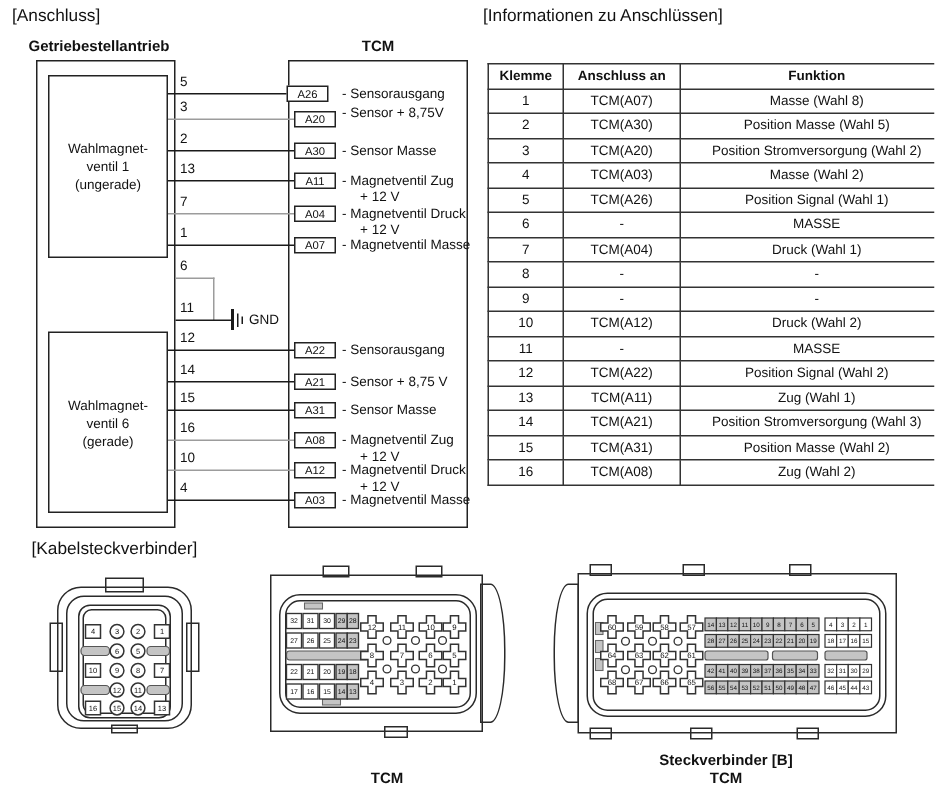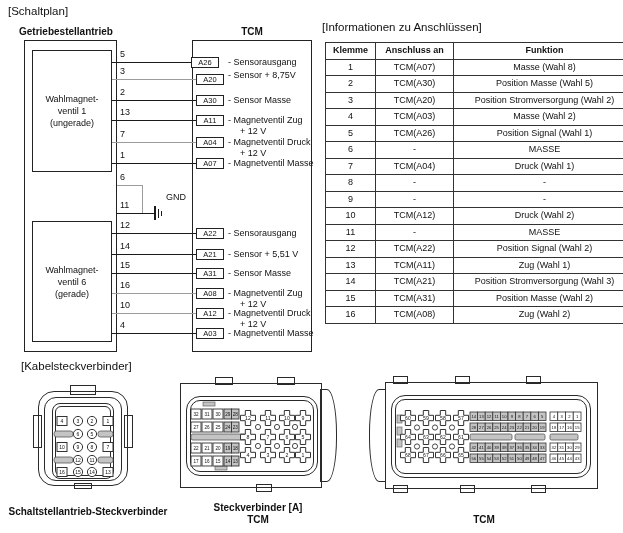--- a/index.html
+++ b/index.html
@@ -30,21 +30,21 @@
   .flangeL{border-radius:10px 0 0 10px/44px 0 0 44px}
   .clabel{font-size:10px;font-weight:bold;text-align:center;white-space:nowrap}
   svg{overflow:visible}
   svg text{font-family:"Liberation Sans",sans-serif;fill:#111}
 </style>
 </head>
 <body>
 
 <div class="page" id="page">
 
-  <div class="title abs" style="left:8px;top:5px">[Schaltplan]</div>
+  <div class="title abs" style="left:8px;top:5px">[Anschluss]</div>
   <div class="b abs" style="left:19px;top:26px">Getriebestellantrieb</div>
 
   <div class="box abs" style="left:24px;top:40px;width:93px;height:312px"></div>
 
   <div class="box valvebox abs" style="left:32px;top:50px;width:80px;height:122px">
     <div>Wahlmagnet-</div>
     <div>ventil 1</div>
     <div>(ungerade)</div>
   </div>
 
@@ -58,23 +58,23 @@
   <div class="box abs" style="left:192px;top:40px;width:120px;height:312px"></div>
 
   <div class="hline gray abs" style="left:117px;top:185px;width:26px"></div>
   <div class="vline gray abs" style="left:142px;top:185px;height:29px"></div>
   <div class="hline abs" style="left:117px;top:213px;width:37px"></div>
   <div class="wnum abs" style="left:120px;top:172px">6</div>
   <div class="wnum abs" style="left:120px;top:200px">11</div>
   <div class="vline abs" style="left:154px;top:206px;height:14px;width:1.6px"></div>
   <div class="vline abs" style="left:158px;top:209px;height:9px"></div>
   <div class="vline abs" style="left:161px;top:211px;height:5px"></div>
-  <div class="wlabel abs" style="left:166px;top:192px">GND</div>
-
-  <div class="title abs" style="left:322px;top:21px">[Informationen zu Anschlüssen]</div>
+  <div class="wlabel abs" style="left:166px;top:208px">GND</div>
+
+  <div class="title abs" style="left:322px;top:5px">[Informationen zu Anschlüssen]</div>
   <table class="info abs" style="left:325px;top:42px">
     <colgroup>
         <col style="width:50px">
         <col style="width:78px">
         <col>
       </colgroup>
     <thead>
         <tr id="info-head">
           <th>Klemme</th>
           <th>Anschluss an</th>
@@ -206,21 +206,20 @@
       <text x="40" y="58.8" text-anchor="middle" font-size="5">11</text>
       <rect x="5" y="64.5" width="10" height="9" fill="#fff" stroke="#333" stroke-width="1"></rect>
       <text x="10" y="70.8" text-anchor="middle" font-size="5">16</text>
       <circle cx="26" cy="69" r="4.6" fill="#fff" stroke="#333" stroke-width="1"></circle>
       <text x="26" y="70.8" text-anchor="middle" font-size="5">15</text>
       <circle cx="40" cy="69" r="4.6" fill="#fff" stroke="#333" stroke-width="1"></circle>
       <text x="40" y="70.8" text-anchor="middle" font-size="5">14</text>
       <rect x="51" y="64.5" width="10" height="9" fill="#fff" stroke="#333" stroke-width="1"></rect>
       <text x="56" y="70.8" text-anchor="middle" font-size="5">13</text>
     </svg>
-  <div class="clabel abs" style="left:0px;top:506px;width:176px">Schaltstellantrieb-Steckverbinder</div>
 
   <div class="solid flangeR abs" style="left:320px;top:389px;width:17px;height:93px"></div>
   <div class="solid abs" style="left:215px;top:377px;width:18px;height:8px"></div>
   <div class="solid abs" style="left:277px;top:377px;width:18px;height:8px"></div>
   <div class="solid abs" style="left:256px;top:484px;width:16px;height:8px"></div>
   <div class="shell abs" style="left:180px;top:383px;width:142px;height:105px"></div>
   <div class="shell r14 abs" style="left:186px;top:396px;width:132px;height:80px"></div>
   <div class="shell r10 abs" style="left:190px;top:400px;width:124px;height:72px"></div>
   <svg id="svg-ca" class="abs" style="left:190px;top:400px" width="124" height="72" viewBox="0 0 124 72">
       <rect x="13" y="2" width="12" height="4" fill="#c4c4c4" stroke="#666" stroke-width="0.7"></rect>
@@ -290,21 +289,20 @@
       <text x="97" y="56.872" text-anchor="middle" font-size="5.2">2</text>
       <path d="M110.3,47.5 h5.4 v4.8 h4.8 v5.4 h-4.8 v4.8 h-5.4 v-4.8 h-4.8 v-5.4 h4.8 Z" fill="#fff" stroke="#333" stroke-width="1"></path>
       <text x="113" y="56.872" text-anchor="middle" font-size="5.2">1</text>
       <circle cx="68" cy="27" r="2.6" fill="#fff" stroke="#333" stroke-width="0.9"></circle>
       <circle cx="87" cy="27" r="2.6" fill="#fff" stroke="#333" stroke-width="0.9"></circle>
       <circle cx="105" cy="27" r="2.6" fill="#fff" stroke="#333" stroke-width="0.9"></circle>
       <circle cx="68" cy="46" r="2.6" fill="#fff" stroke="#333" stroke-width="0.9"></circle>
       <circle cx="87" cy="46" r="2.6" fill="#fff" stroke="#333" stroke-width="0.9"></circle>
       <circle cx="105" cy="46" r="2.6" fill="#fff" stroke="#333" stroke-width="0.9"></circle>
     </svg>
-  <div class="clabel abs" style="left:178px;top:502px;width:160px">Steckverbinder [A]</div>
   <div class="clabel abs" style="left:178px;top:514px;width:160px">TCM</div>
 
   <div class="solid flangeL abs" style="left:369px;top:389px;width:17px;height:93px"></div>
   <div class="solid abs" style="left:393px;top:376px;width:15px;height:8px"></div>
   <div class="solid abs" style="left:455px;top:376px;width:15px;height:8px"></div>
   <div class="solid abs" style="left:526px;top:376px;width:15px;height:8px"></div>
   <div class="solid abs" style="left:393px;top:485px;width:15px;height:8px"></div>
   <div class="solid abs" style="left:460px;top:485px;width:15px;height:8px"></div>
   <div class="solid abs" style="left:531px;top:485px;width:15px;height:8px"></div>
   <div class="shell abs" style="left:385px;top:382px;width:213px;height:107px"></div>
@@ -453,20 +451,21 @@
       <rect x="162.75" y="55" width="7.75" height="8.5" fill="#fff" stroke="#333" stroke-width="0.8"></rect>
       <text x="166.65" y="60.712" text-anchor="middle" font-size="4.2">45</text>
       <rect x="170.5" y="55" width="7.75" height="8.5" fill="#fff" stroke="#333" stroke-width="0.8"></rect>
       <text x="174.4" y="60.712" text-anchor="middle" font-size="4.2">44</text>
       <rect x="178.25" y="55" width="7.75" height="8.5" fill="#fff" stroke="#333" stroke-width="0.8"></rect>
       <text x="182.15" y="60.712" text-anchor="middle" font-size="4.2">43</text>
       <rect x="75" y="35" width="42" height="6" rx="1.5" fill="#c4c4c4" stroke="#555" stroke-width="0.8"></rect>
       <rect x="120" y="35" width="30" height="6" rx="1.5" fill="#c4c4c4" stroke="#555" stroke-width="0.8"></rect>
       <rect x="155" y="35" width="28" height="6" rx="1.5" fill="#c4c4c4" stroke="#555" stroke-width="0.8"></rect>
     </svg>
+  <div class="clabel abs" style="left:404px;top:502px;width:160px">Steckverbinder [B]</div>
   <div class="clabel abs" style="left:404px;top:514px;width:160px">TCM</div>
 
 <div class="abs hline" style="left:112px;top:62px;width:84px"></div>
     <div class="abs wnum" style="left:120px;top:49px">5</div>
     <div class="abs pinbox" style="left:191px;top:56.5px">A26</div>
     <div class="abs wlabel" style="left:228px;top:57px">- Sensorausgang</div>
     <div class="abs hline gray" style="left:112px;top:79px;width:84px"></div>
     <div class="abs wnum" style="left:120px;top:66px">3</div>
     <div class="abs pinbox" style="left:196px;top:73.5px">A20</div>
     <div class="abs wlabel" style="left:228px;top:70px">- Sensor + 8,75V</div>
@@ -488,21 +487,21 @@
     <div class="abs wnum" style="left:120px;top:150px">1</div>
     <div class="abs pinbox" style="left:196px;top:157.5px">A07</div>
     <div class="abs wlabel" style="left:228px;top:158px">- Magnetventil Masse</div>
     <div class="abs hline" style="left:112px;top:233px;width:84px"></div>
     <div class="abs wnum" style="left:120px;top:220px">12</div>
     <div class="abs pinbox" style="left:196px;top:227.5px">A22</div>
     <div class="abs wlabel" style="left:228px;top:228px">- Sensorausgang</div>
     <div class="abs hline" style="left:112px;top:254px;width:84px"></div>
     <div class="abs wnum" style="left:120px;top:241px">14</div>
     <div class="abs pinbox" style="left:196px;top:248.5px">A21</div>
-    <div class="abs wlabel" style="left:228px;top:249px">- Sensor + 5,51 V</div>
+    <div class="abs wlabel" style="left:228px;top:249px">- Sensor + 8,75 V</div>
     <div class="abs hline" style="left:112px;top:273px;width:84px"></div>
     <div class="abs wnum" style="left:120px;top:260px">15</div>
     <div class="abs pinbox" style="left:196px;top:267.5px">A31</div>
     <div class="abs wlabel" style="left:228px;top:268px">- Sensor Masse</div>
     <div class="abs hline gray" style="left:112px;top:293px;width:84px"></div>
     <div class="abs wnum" style="left:120px;top:280px">16</div>
     <div class="abs pinbox" style="left:196px;top:287.5px">A08</div>
     <div class="abs wlabel" style="left:228px;top:288px">- Magnetventil Zug</div>
     <div class="abs wlabel" style="left:240px;top:299px">+ 12 V</div>
     <div class="abs hline gray" style="left:112px;top:313px;width:84px"></div>

